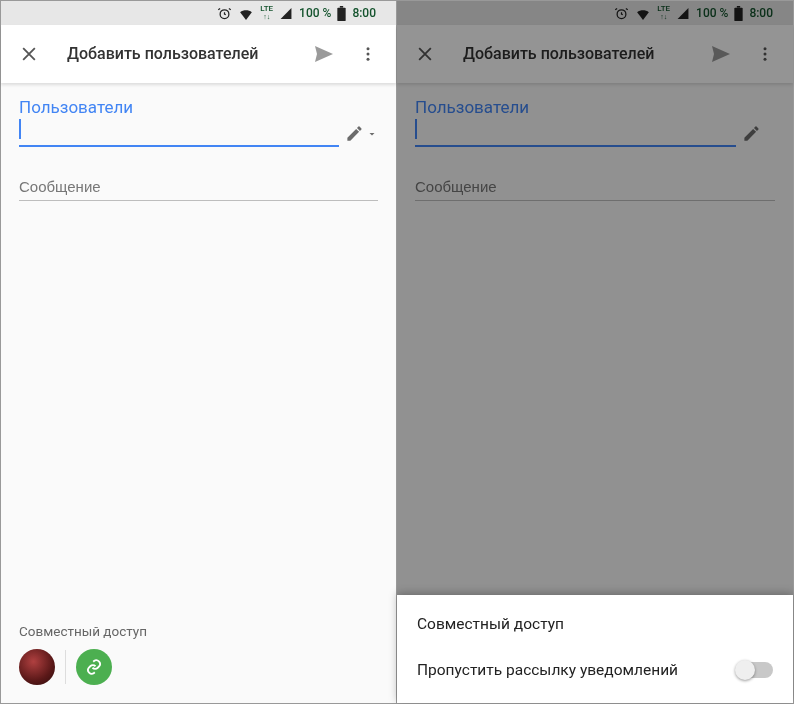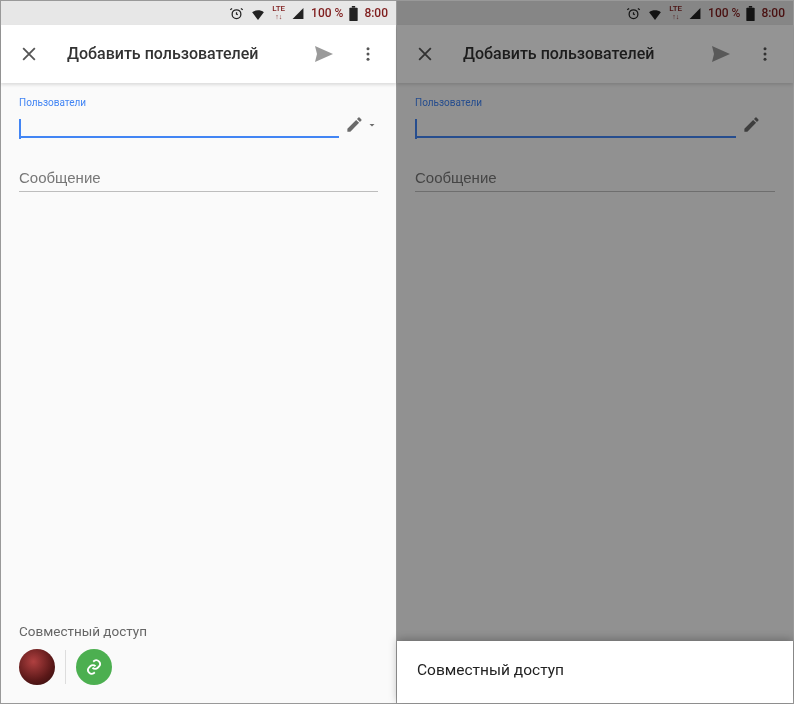--- a/index.html
+++ b/index.html
@@ -33,23 +33,23 @@
       pointer-events: none;
     }
     
     .statusbar {
       height: 24px;
       background: #e7e7e7;
       display: flex;
       align-items: center;
       justify-content: flex-end;
       gap: 6px;
-      padding: 0 8px;
+      padding: 0 20px;
       font-size: 12px;
-      color: #7f1d1d;
+      color: #14532d;
       font-weight: 500;
     }
     .statusbar .ico { display: inline-flex; align-items: center; }
     .statusbar .lte { font-size: 8px; line-height: 8px; text-align: center; }
     .statusbar .lte small { display:block; font-size:7px; letter-spacing:0; }
     
     .appbar {
       height: 58px;
       display: flex;
       align-items: center;
@@ -72,21 +72,21 @@
       align-items: center;
       justify-content: center;
       color: #6b6b6b;
       cursor: pointer;
     }
     
     .content {
       padding: 14px 18px 0 18px;
     }
     .field-label {
-      font-size: 10px;
+      font-size: 17px;
       color: #4285f4;
       margin-bottom: 2px;
     }
     .input-row {
       display: flex; align-items: flex-end; gap: 6px;
     }
     .text-input {
       flex: 1;
       border: none;
       border-bottom: 2px solid #4285f4;
@@ -336,16 +336,20 @@
       </div>
       <div class="msg-field">
         <input class="msg-input" type="text" placeholder="Сообщение" style="">
       </div>
     </div>
 
     <div class="sheet">
       <div class="sheet-item">
         <span>Совместный доступ</span>
       </div>
+      <div class="sheet-item">
+        <span>Пропустить рассылку уведомлений</span>
+        <span class="switch"></span>
+      </div>
     </div>
   </div>
 
 </div>
 
 </body></html>

